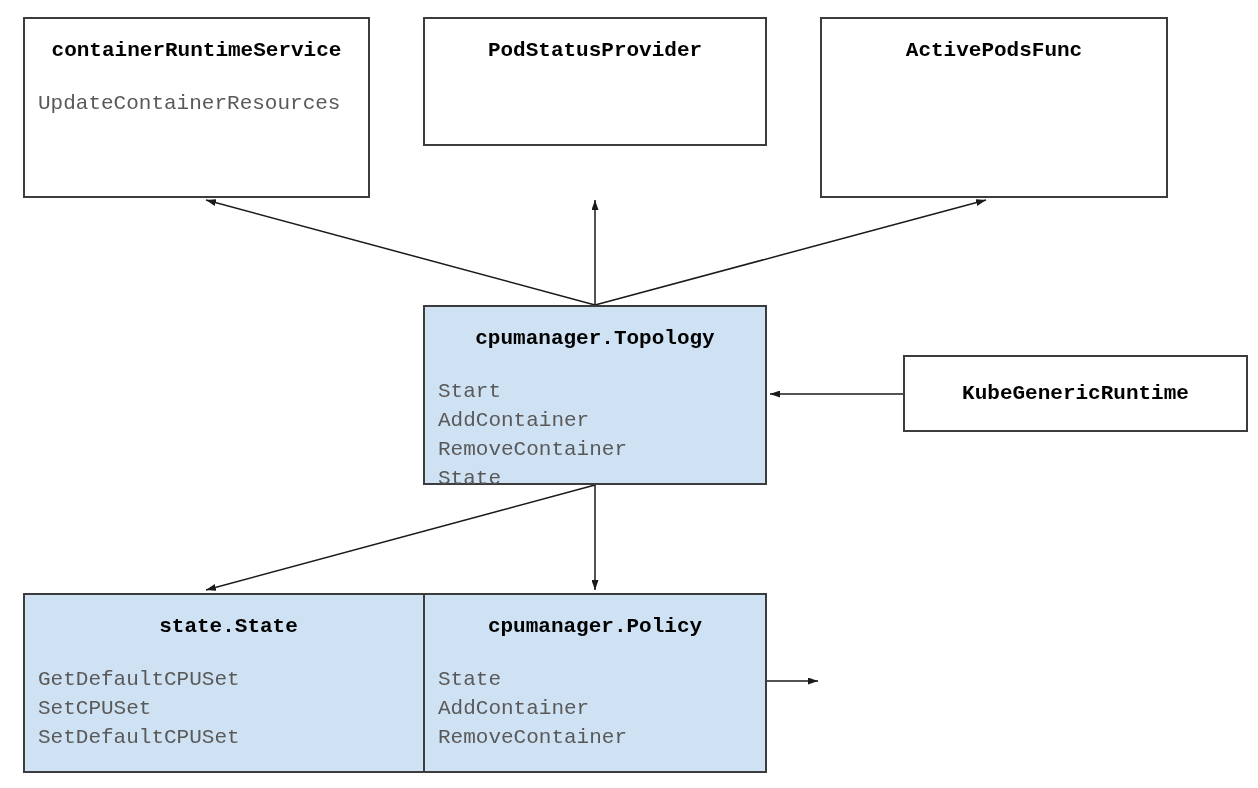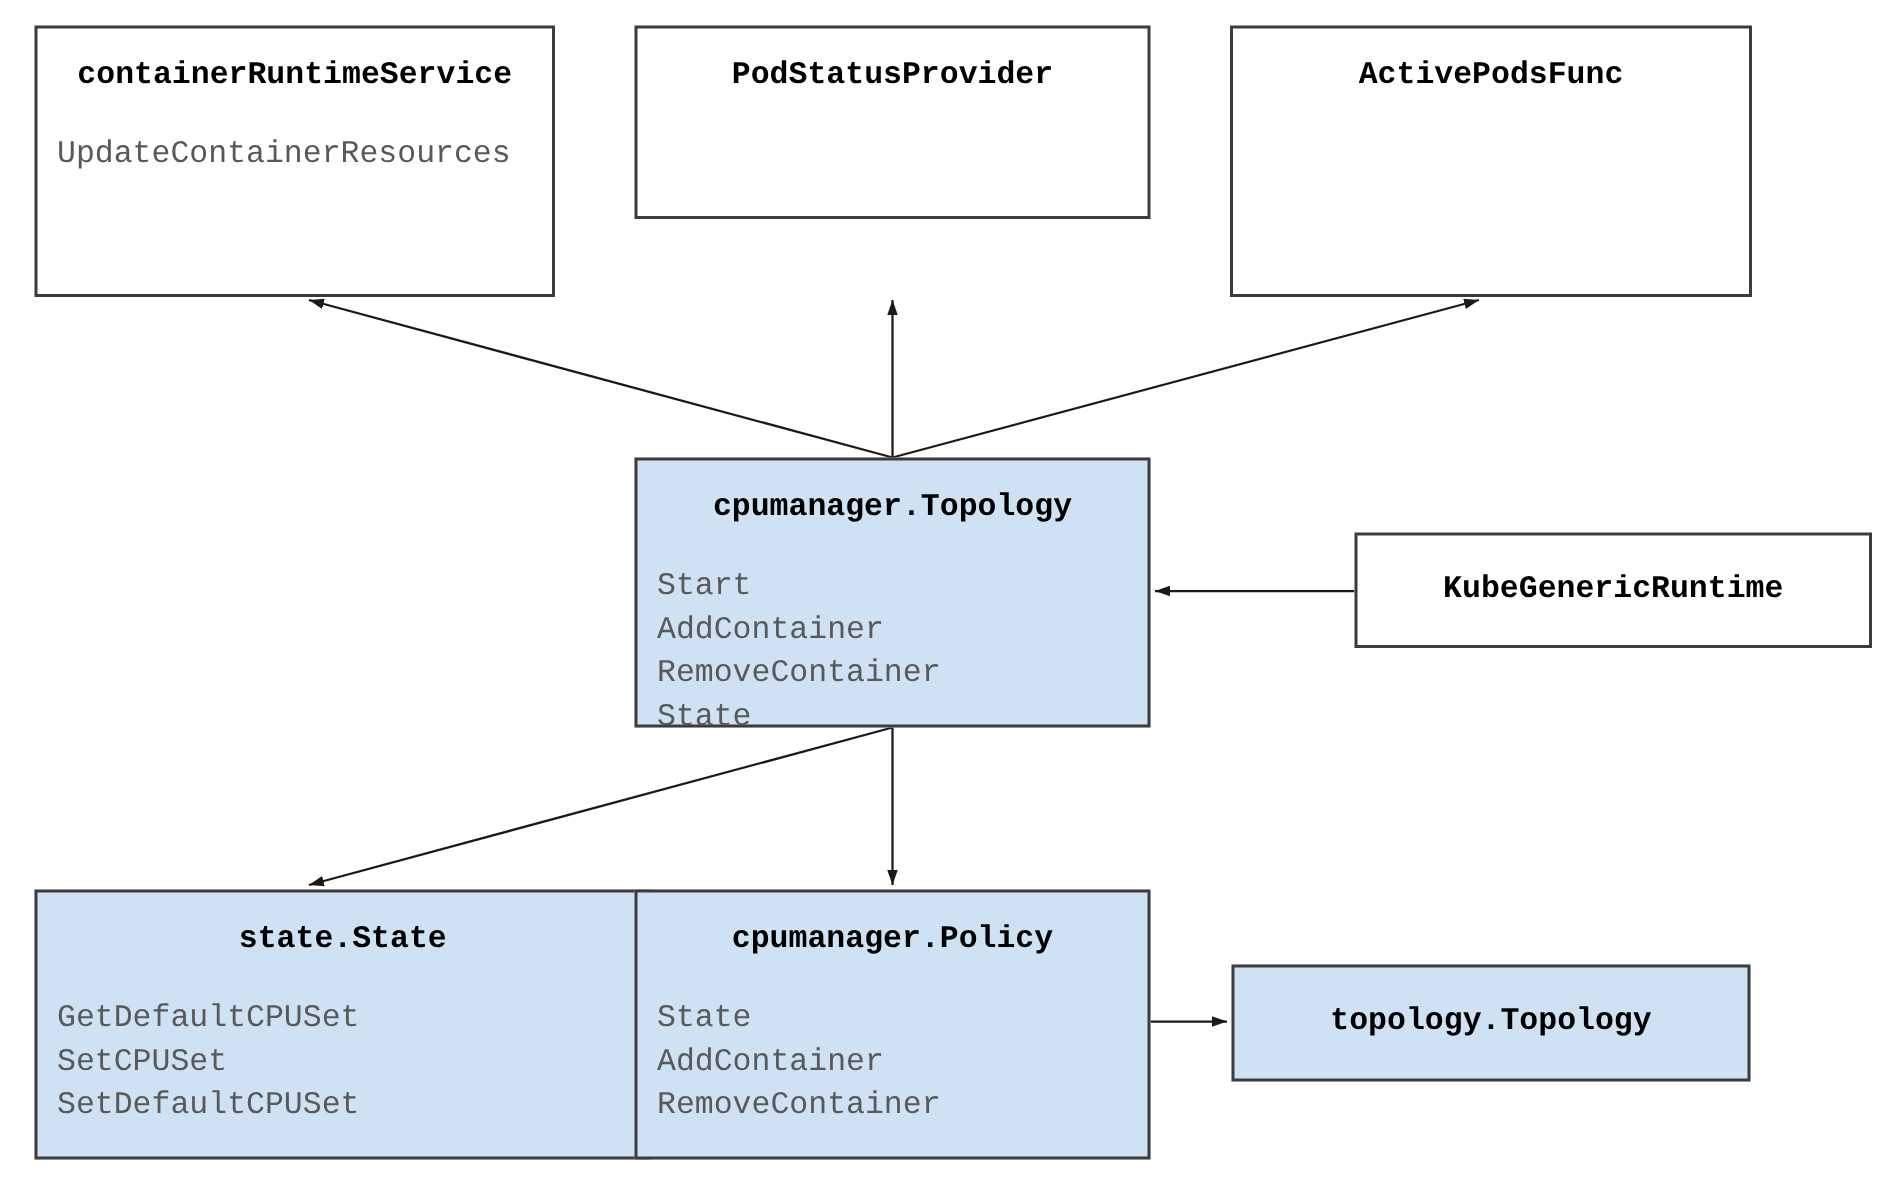--- a/index.html
+++ b/index.html
@@ -115,17 +115,14 @@
 
   <div class="box highlight" style="left:423px;top:593px;width:344px;height:180px">
     <div class="box-title">cpumanager.Policy</div>
     <div class="box-methods">
       <div>State</div>
       <div>AddContainer</div>
       <div>RemoveContainer</div>
     </div>
   </div>
 
-  <div class="box highlight vcenter" style="left:821px;top:643px;width:346px;height:78px">
-    <div class="box-title">topology.Topology</div>
-  </div>
 
 </div>
 
 </body></html>

